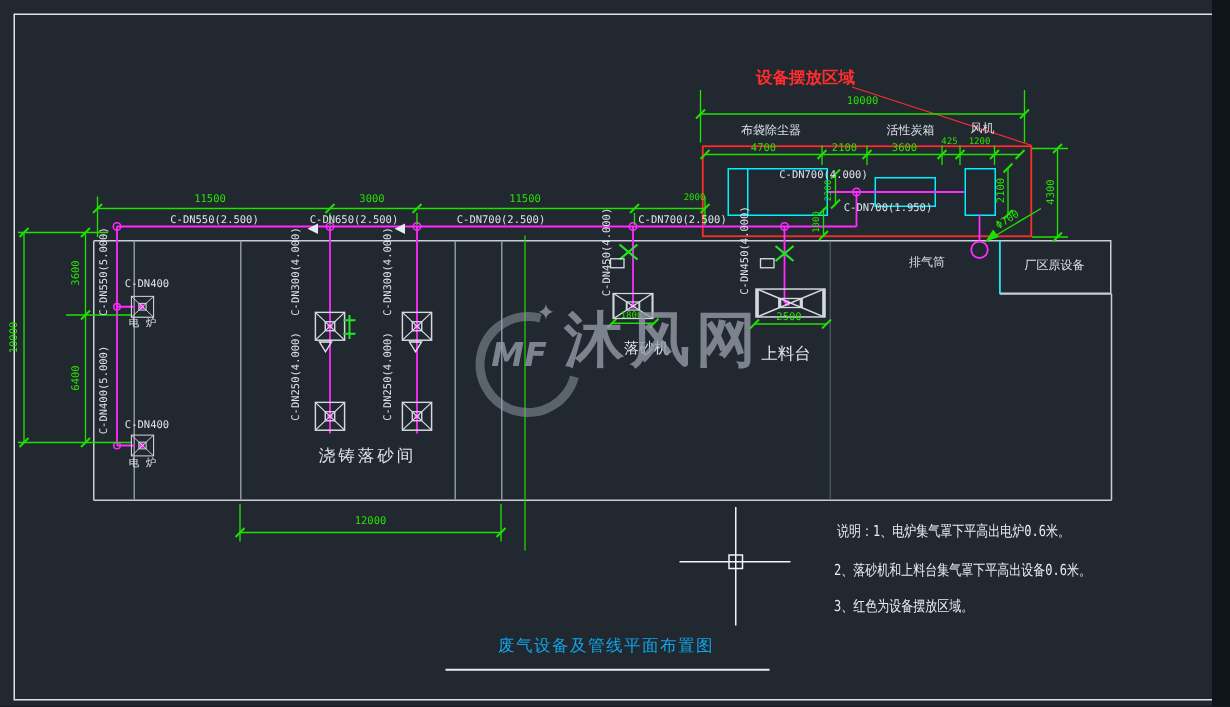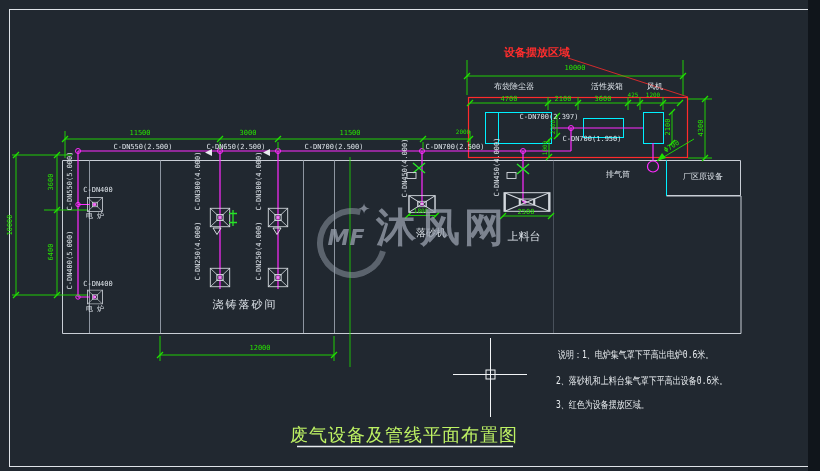--- a/index.html
+++ b/index.html
@@ -10,21 +10,21 @@
   .lb{position:absolute;transform:translate(-50%,-50%);white-space:nowrap;line-height:1;
       font-size:7px;color:#dde3e9;letter-spacing:0;}
   .vt{position:absolute;transform:translate(-50%,-50%) rotate(-90deg);white-space:nowrap;line-height:1;
       font-size:7px;color:#dde3e9;}
   .green{color:#27e400;}
   .red{color:#ff2d2d;font-weight:bold;}
   .note{position:absolute;white-space:nowrap;line-height:1;font-size:10px;color:#e9edf0;
         transform:scaleX(.8);transform-origin:left top;}
   .wm{color:rgba(150,158,170,.78);font-family:"DejaVu Sans","Liberation Sans",sans-serif;font-weight:bold;}
   #title{position:absolute;left:404px;top:423px;transform:translate(-50%,0);white-space:nowrap;
-         font-size:18px;color:#bef264;letter-spacing:1px;}
+         font-size:11px;color:#0ea5e9;letter-spacing:1px;}
   svg{position:absolute;left:0;top:0;}
 </style>
 </head>
 <body>
 
 <div id="viewport">
 
   <svg width="820" height="471">
 
     <g stroke="#dfe3e8" fill="none" stroke-width="1">
@@ -148,21 +148,21 @@
   <div class="lb" style="left:514px;top:87px;font-size:8px;">布袋除尘器</div>
   <div class="lb" style="left:607px;top:87px;font-size:8px;">活性炭箱</div>
   <div class="lb" style="left:655px;top:87px;font-size:8px;font-family:Liberation Mono, monospace;">风机</div>
 
   <div class="lb green" style="left:509px;top:99px;">4700</div>
   <div class="lb green" style="left:563px;top:99px;">2100</div>
   <div class="lb green" style="left:603px;top:99px;">3600</div>
   <div class="lb green" style="left:633px;top:95px;font-size:6px;">425</div>
   <div class="lb green" style="left:653px;top:95px;font-size:6px;">1200</div>
 
-  <div class="lb" style="left:549px;top:117px;">C-DN700(2.397)</div>
+  <div class="lb" style="left:549px;top:117px;">C-DN700(4.000)</div>
   <div class="lb" style="left:592px;top:139px;">C-DN700(1.950)</div>
   <div class="vt green" style="left:668px;top:127px;">2100</div>
   <div class="vt green" style="left:701px;top:128px;">4300</div>
   <div class="lb green" style="left:672px;top:147px;transform:translate(-50%,-50%) rotate(-33deg);">Φ700</div>
   <div class="lb" style="left:618px;top:175px;font-size:8px;">排气筒</div>
   <div class="lb" style="left:703px;top:177px;font-size:8px;">厂区原设备</div>
 
   <div class="lb green" style="left:140px;top:133px;">11500</div>
   <div class="lb green" style="left:248px;top:133px;">3000</div>
   <div class="lb green" style="left:350px;top:133px;">11500</div>
@@ -192,21 +192,21 @@
   <div class="vt green" style="left:51px;top:252px;">6400</div>
   <div class="vt green" style="left:10px;top:225px;">10000</div>
   <div class="vt green" style="left:553px;top:127px;font-size:6px;">2300</div>
   <div class="vt green" style="left:545px;top:148px;font-size:6px;">1000</div>
 
   <div class="lb green" style="left:421px;top:211px;font-size:6px;">1800</div>
   <div class="lb green" style="left:526px;top:212px;">2500</div>
   <div class="lb" style="left:431px;top:233px;font-size:10px;">落砂机</div>
   <div class="lb" style="left:524px;top:236px;font-size:11px;">上料台</div>
   <div class="lb" style="left:245px;top:304px;font-size:11px;letter-spacing:2px;">浇铸落砂间</div>
-  <div class="lb green" style="left:260px;top:348px;">12000</div>
+  <div class="lb green" style="left:247px;top:348px;">12000</div>
 
   <div class="note" style="left:558px;top:350px;">说明：1、电炉集气罩下平高出电炉0.6米。</div>
   <div class="note" style="left:556px;top:376px;">2、落砂机和上料台集气罩下平高出设备0.6米。</div>
   <div class="note" style="left:556px;top:400px;">3、红色为设备摆放区域。</div>
 
   <div id="title">废气设备及管线平面布置图</div>
 
   <div class="wm" style="position:absolute;left:317px;top:208px;width:58px;height:58px;border:6px solid rgba(150,158,170,.5);border-top-color:transparent;border-radius:50%;transform:rotate(60deg);"></div>
   <div class="wm lb" style="left:346px;top:238px;font-size:22px;font-style:italic;">MF</div>
   <div class="wm lb" style="left:364px;top:209px;font-size:15px;">✦</div>

